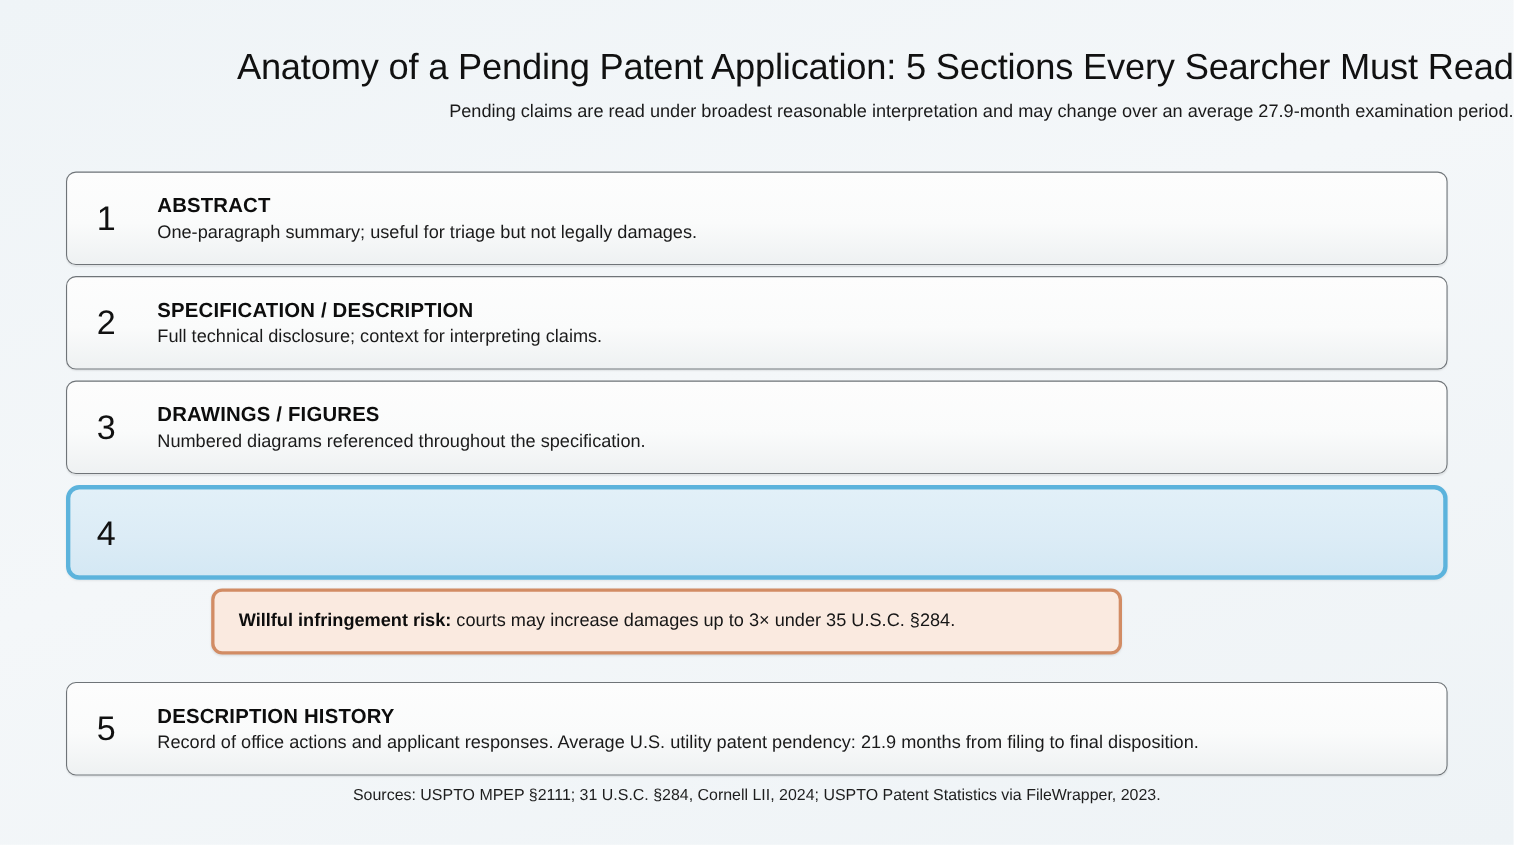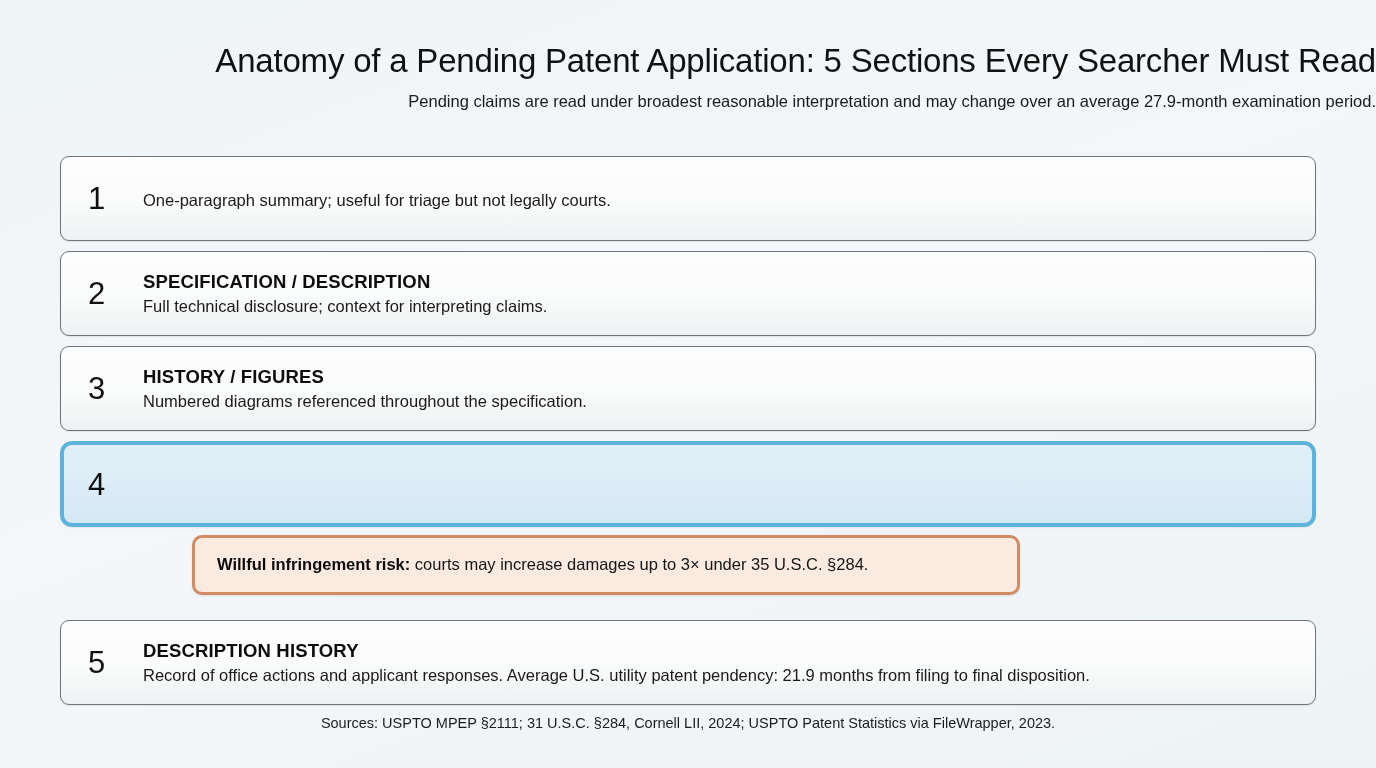--- a/index.html
+++ b/index.html
@@ -165,34 +165,35 @@
 
   <div class="header">
     <h1 class="title">Anatomy of a Pending Patent Application: 5 Sections Every Searcher Must Read</h1>
     <p class="subtitle">Pending claims are read under broadest reasonable interpretation and may change over an average 27.9-month examination period.</p>
   </div>
 
   <div class="sections" id="sections-list">
       <div class="card">
         <div class="card-number">1</div>
         <div class="card-body">
-          <div class="card-desc">One-paragraph summary; useful for triage but not legally courts.</div>
+          <div class="card-title">ABSTRACT</div>
+          <div class="card-desc">One-paragraph summary; useful for triage but not legally damages.</div>
         </div>
       </div>
       <div class="card">
         <div class="card-number">2</div>
         <div class="card-body">
           <div class="card-title">SPECIFICATION / DESCRIPTION</div>
           <div class="card-desc">Full technical disclosure; context for interpreting claims.</div>
         </div>
       </div>
       <div class="card">
         <div class="card-number">3</div>
         <div class="card-body">
-          <div class="card-title">HISTORY / FIGURES</div>
+          <div class="card-title">DRAWINGS / FIGURES</div>
           <div class="card-desc">Numbered diagrams referenced throughout the specification.</div>
         </div>
       </div>
       <div class="card highlight">
         <div class="card-number">4</div>
       </div>
       <div style="height: 83px;"></div>
       <div class="card">
         <div class="card-number">5</div>
         <div class="card-body">

